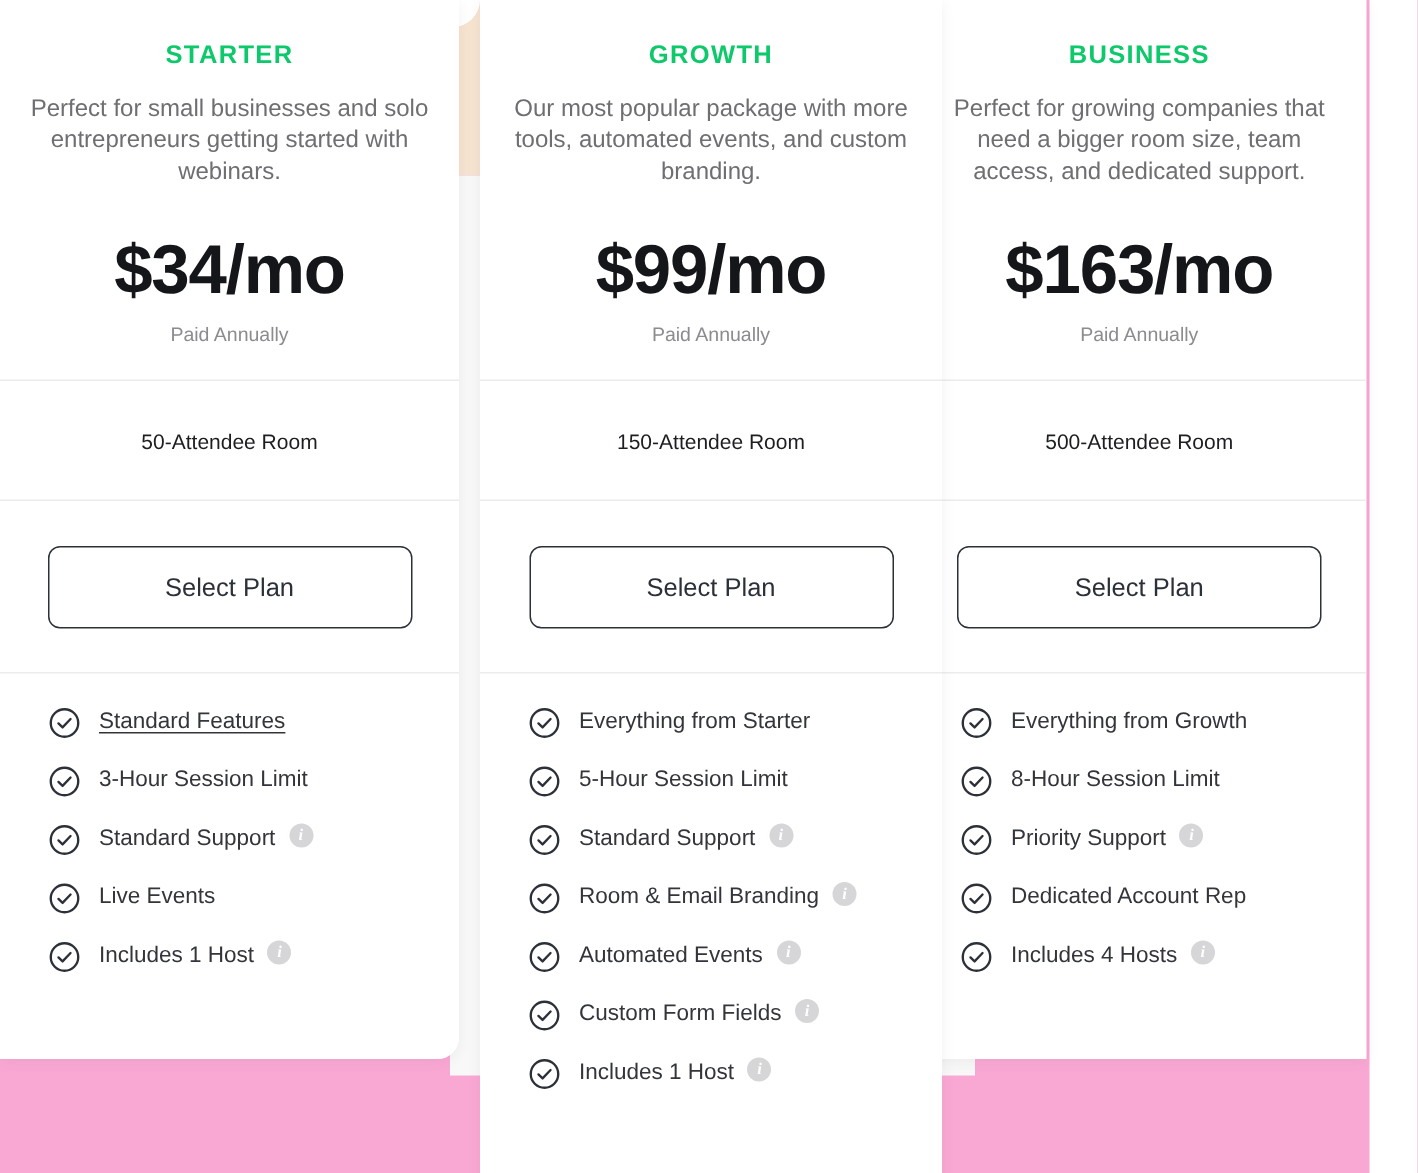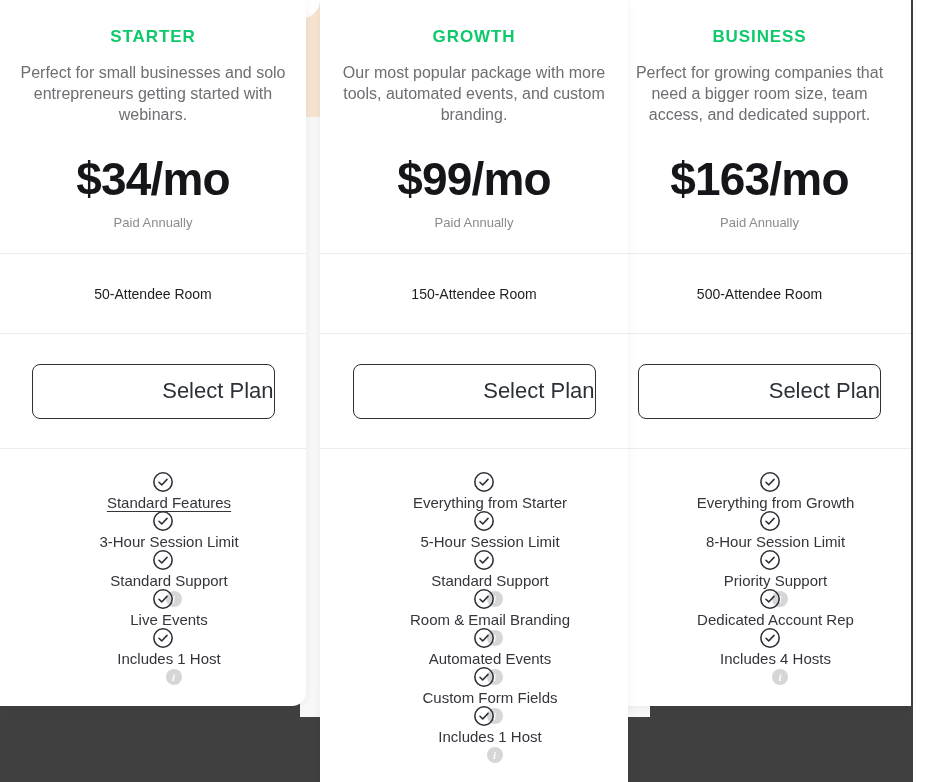--- a/index.html
+++ b/index.html
@@ -14,21 +14,21 @@
     font-family: "Liberation Sans", sans-serif;
     background: #ffffff;
     position: relative;
   }
 
   
   #pricing-root {
     position: relative;
     width: 913px;
     height: 782px;
-    background: #404040;
+    background: #f9a8d4;
   }
 
   .featured-band {
     position: absolute;
     left: 300px;
     top: 0;
     width: 350px;
     height: 117px;
     background: #f6e3d0;
     border-radius: 0 0 0 0;
@@ -146,38 +146,35 @@
     justify-content: center;
   }
 
   .select-plan-btn {
     width: 243px;
     height: 55px;
     border: 1.7px solid #2c3038;
     border-radius: 8px;
     background: #ffffff;
     font-family: "Liberation Sans", sans-serif;
-    font-size: 22px;
+    font-size: 17px;
     color: #2c3038;
     cursor: pointer;
     line-height: 1;
-    text-align: right;
   }
 
   
   .features {
     padding: 22px 0 24px 32px;
     list-style: none;
   }
 
   .feature-item {
     display: flex;
-    align-items: center;
     height: 39px;
-    flex-direction: column;
   }
 
   .check-icon {
     flex: 0 0 auto;
     width: 22px;
     height: 22px;
     margin-right: 12px;
     display: block;
   }
 

